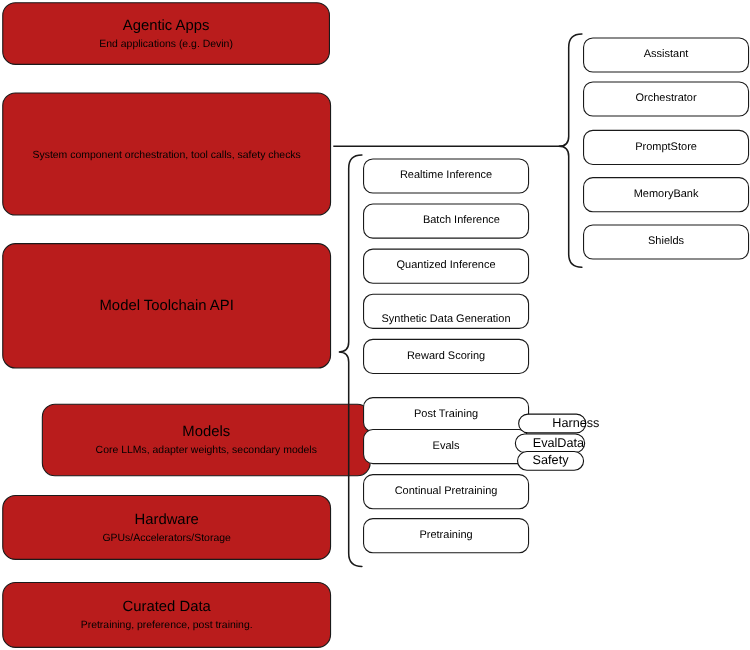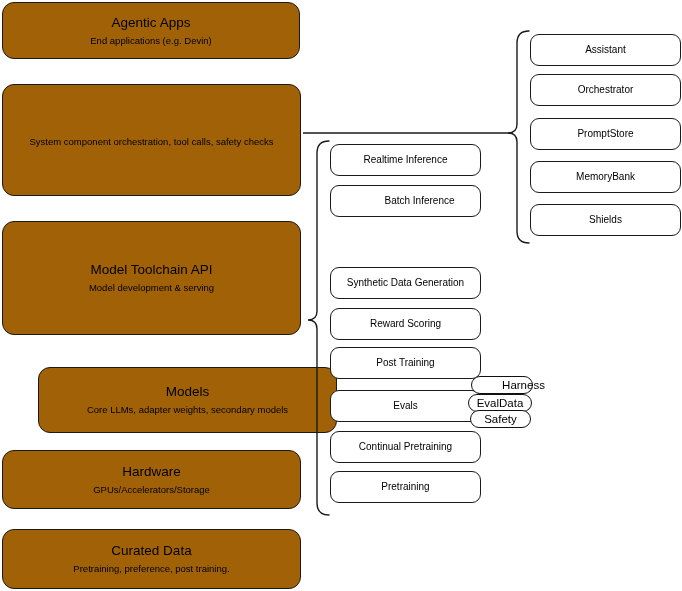--- a/index.html
+++ b/index.html
@@ -19,21 +19,21 @@
     position: absolute;
     left: 0; top: 0;
     width: 682px;
     height: 591px;
   }
   .box {
     position: absolute;
     box-sizing: border-box;
     border: 1.3px solid #1a1a1a;
     border-radius: 12px;
-    background: #a16207;
+    background: #b91c1c;
     display: flex;
     flex-direction: column;
     align-items: center;
     justify-content: center;
     text-align: center;
   }
   .box .title {
     font-size: 13px;
     line-height: 16px;
     color: #000;
@@ -92,21 +92,20 @@
     <div class="title">Agentic Apps</div>
     <div class="subtitle">End applications (e.g. Devin)</div>
   </div>
 
   <div class="box layer-box" style="left:2px; top:84px; width:299px; height:112px;">
     <div class="subtitle">System component orchestration, tool calls, safety checks</div>
   </div>
 
   <div class="box layer-box" style="left:2px; top:221px; width:299px; height:114px;">
     <div class="title">Model Toolchain API</div>
-    <div class="subtitle">Model development &amp; serving</div>
   </div>
 
   <div class="box layer-box" style="left:2px; top:367px; width:299px; height:66px;margin-left:36px;">
     <div class="title">Models</div>
     <div class="subtitle">Core LLMs, adapter weights, secondary models</div>
   </div>
 
   <div class="box layer-box" style="left:2px; top:450px; width:299px; height:59px;">
     <div class="title">Hardware</div>
     <div class="subtitle">GPUs/Accelerators/Storage</div>
@@ -125,43 +124,46 @@
 
     <path d="M329,141 q-12,0 -12,12 V311 q0,9 -9,9 q9,0 9,9 V503 q0,12 12,12" fill="none" stroke="#1a1a1a" stroke-width="1.4" stroke-linecap="round"></path>
   </svg>
 
   <div class="chip" style="left:330px; top:144px; width:151px; height:32px;">
     <span>Realtime Inference</span>
   </div>
   <div class="chip" style="left:330px; top:185px; width:151px; height:32px;padding-left:28px;">
     <span>Batch Inference</span>
   </div>
-  <div class="chip" style="left:330px; top:267px; width:151px; height:32px;">
+  <div class="chip" style="left:330px; top:226px; width:151px; height:32px;">
+    <span>Quantized Inference</span>
+  </div>
+  <div class="chip" style="left:330px; top:267px; width:151px; height:32px;align-items:flex-end;">
     <span>Synthetic Data Generation</span>
   </div>
   <div class="chip" style="left:330px; top:308px; width:151px; height:32px;">
     <span>Reward Scoring</span>
   </div>
-  <div class="chip" style="left:330px; top:347px; width:151px; height:32px;">
+  <div class="chip" style="left:330px; top:361px; width:151px; height:32px;">
     <span>Post Training</span>
   </div>
   <div class="chip" style="left:330px; top:390px; width:151px; height:32px;">
     <span>Evals</span>
   </div>
   <div class="chip" style="left:330px; top:431px; width:151px; height:32px;">
     <span>Continual Pretraining</span>
   </div>
   <div class="chip" style="left:330px; top:471px; width:151px; height:32px;">
     <span>Pretraining</span>
   </div>
 
   <div class="pill" style="left:471px; top:376px; width:62px; height:18px;padding-left:43px;">
     <span>Harness</span>
   </div>
-  <div class="pill" style="left:468px; top:394px; width:64px; height:18px;">
+  <div class="pill" style="left:468px; top:394px; width:64px; height:18px;justify-content:flex-end;">
     <span>EvalData</span>
   </div>
   <div class="pill" style="left:470px; top:410px; width:61px; height:18px;text-align:right;">
     <span>Safety</span>
   </div>
 
   <div class="chip" style="left:530px; top:34px; width:151px; height:32px;">
     <span>Assistant</span>
   </div>
   <div class="chip" style="left:530px; top:74px; width:151px; height:32px;">

